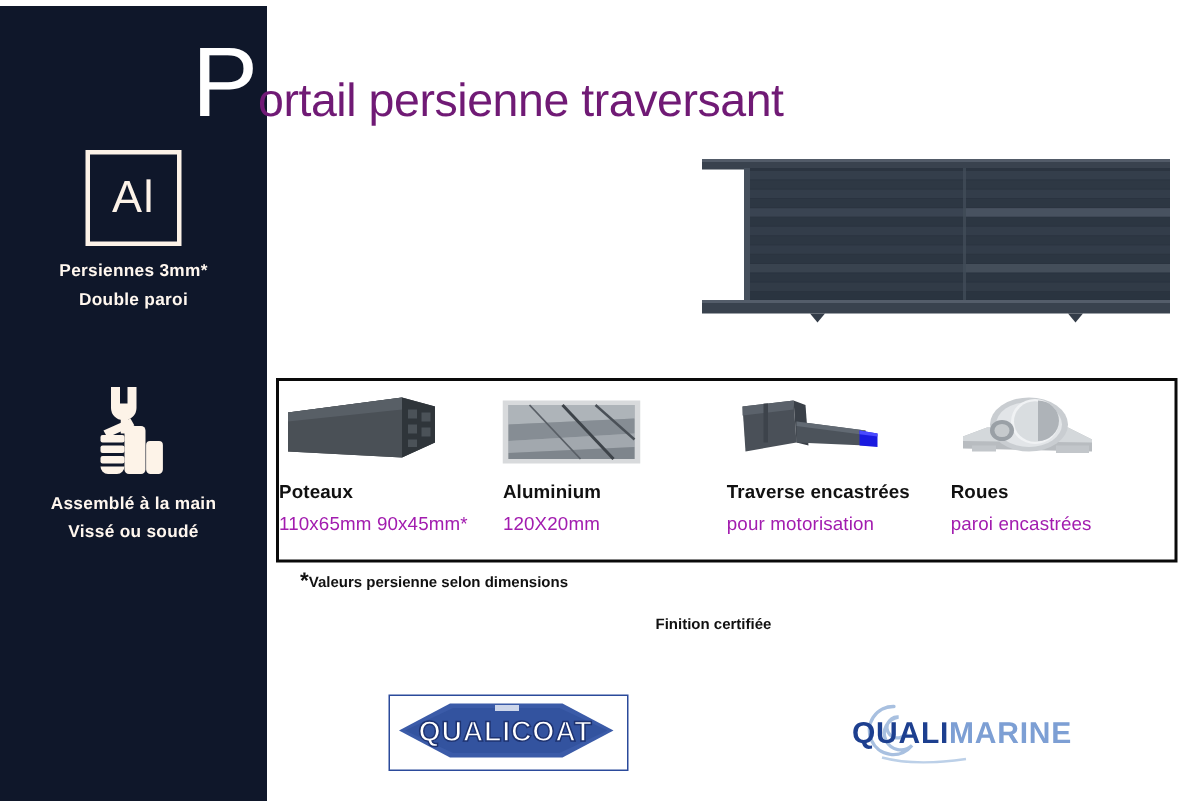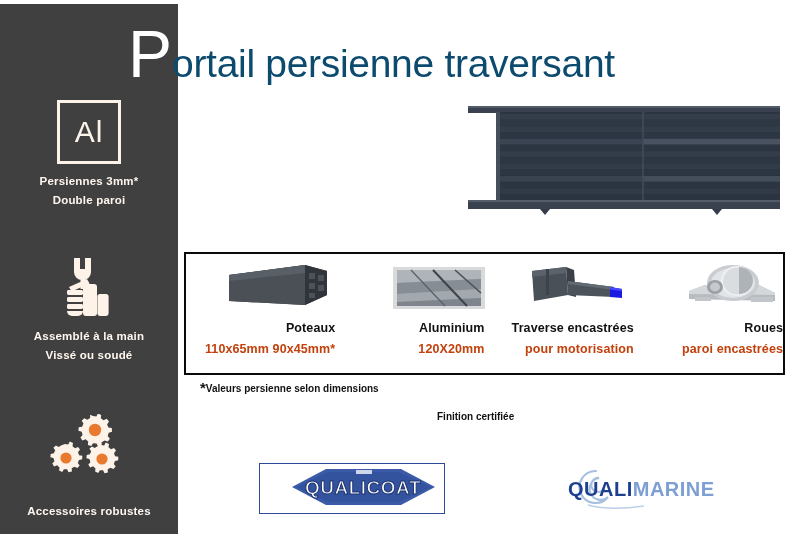--- a/index.html
+++ b/index.html
@@ -3,65 +3,65 @@
 <meta charset="utf-8">
 <style>
   html,body{margin:0;padding:0;background:#ffffff;}
   body{width:800px;height:534px;position:relative;overflow:hidden;
        font-family:"Liberation Sans", sans-serif;}
 
   #root{position:absolute;inset:0;background:#ffffff;}
 
   
   .sidebar{position:absolute;left:0;top:4px;width:178px;height:530px;
-           background:#404040;overflow:hidden;}
+           background:#0f172a;overflow:hidden;}
   .side-block{position:absolute;left:0;width:178px;text-align:center;color:#FFF7EF;}
   .side-block .lbl{font-size:11.5px;letter-spacing:.2px;line-height:19px;
                    font-weight:600;text-shadow:0 0 1px rgba(0,0,0,.06);}
 
   .alu-box{width:58px;height:58px;border:3px solid #FDF3E8;margin:0 auto 8px auto;
            display:flex;align-items:center;justify-content:center;}
   .alu-box span{font-size:30px;font-weight:400;color:#FDF3E8;line-height:1;
                 letter-spacing:1px;font-family:"Liberation Sans",sans-serif;}
 
   .icon-wrap{width:178px;display:flex;justify-content:center;margin-bottom:9px;}
 
   
   .title{position:absolute;left:128px;top:24px;white-space:nowrap;}
   .title .cap{font-size:66px;line-height:60px;color:#FFFFFF;font-weight:400;
               vertical-align:baseline;font-family:"Liberation Sans",sans-serif;}
-  .title .rest{font-size:39px;color:#0c4a6e;font-weight:400;letter-spacing:-.3px;
+  .title .rest{font-size:31px;color:#701a75;font-weight:400;letter-spacing:-.3px;
                font-family:"Liberation Sans",sans-serif;}
   .title-row{display:flex;align-items:baseline;}
 
   
   .gate{position:absolute;left:466px;top:100px;width:318px;height:122px;}
 
   
   .compbox{position:absolute;left:184px;top:252px;width:601px;height:123px;
            border:2.5px solid #0a0a0a;background:#ffffff;box-sizing:border-box;}
   .comp-grid{position:absolute;inset:0;display:flex;}
   .comp{flex:1;position:relative;display:flex;flex-direction:column;
-        align-items:flex-end;}
+        align-items:flex-start;}
   .comp .pic{height:60px;display:flex;align-items:center;justify-content:center;
              margin-top:4px;}
   .comp .t1{font-size:12.5px;font-weight:600;color:#111;margin-top:3px;letter-spacing:.1px;}
-  .comp .t2{font-size:12.5px;font-weight:700;color:#c2410c;margin-top:7px;letter-spacing:.1px;
+  .comp .t2{font-size:12.5px;font-weight:400;color:#a21caf;margin-top:7px;letter-spacing:.1px;
             white-space:nowrap;}
 
   
   .footnote{position:absolute;left:200px;top:379px;font-size:10px;color:#111;
             font-weight:600;}
   .footnote .star{font-size:15px;font-weight:700;vertical-align:-1px;}
   .certified{position:absolute;left:437px;top:411px;font-size:10px;
              font-weight:700;color:#111;}
 
   
   .qualicoat{position:absolute;left:259px;top:463px;width:158px;height:49px;
-             border:1.6px solid #2b4a9b;background:#ffffff;padding-left:26px;}
+             border:1.6px solid #2b4a9b;background:#ffffff;}
   .qualimarine{position:absolute;left:558px;top:465px;width:170px;height:48px;}
   .qm-text{position:absolute;left:10px;top:13px;font-size:20px;font-weight:700;
            letter-spacing:.5px;}
   .qm-a{color:#1d3f8f;}
   .qm-b{color:#7d9fd4;}
 </style>
 </head>
 <body>
 
 <div id="root">
@@ -95,38 +95,20 @@
             <path d="M29 28 h8 a3 3 0 0 1 3 3 v26 a3 3 0 0 1 -3 3 h-8 a3 3 0 0 1 -3 -3 V31 a3 3 0 0 1 3 -3 Z"></path>
 
             <path d="M43 38 h6 a2.6 2.6 0 0 1 2.6 2.6 V57 a3 3 0 0 1 -3 3 h-5.2 a3 3 0 0 1 -3 -3 V40.6 A2.6 2.6 0 0 1 43 38 Z"></path>
           </g>
         </svg>
       </div>
       <div class="lbl">Assemblé à la main</div>
       <div class="lbl">Vissé ou soudé</div>
     </div>
 
-    <div class="side-block" style="top:410px;">
-      <div class="icon-wrap" style="margin-bottom:22px;">
-        <svg width="80" height="66" viewBox="0 0 80 66">
-          <g fill="#FDF3E8">
-
-            <path d="M44 2 l3.4 .6 l1.4 -3.1 l0 0 l3.4 1.4 l-.4 3.4 l2.8 2 l3.1 -1.5 l2.3 2.7 l-1.9 2.9 l1.3 3.2 l3.4 .5 l.2 3.6 l-3.3 1 l-1 3.3 l2.2 2.7 l-2.1 2.9 l-3.2 -1.2 l-2.9 1.8 l-.1 3.4 l-3.5 .8 l-1.6 -3 l-3.4 -.1 l-1.9 2.8 l-3.3 -1.2 l.3 -3.4 l-2.6 -2.2 l-3.2 1.2 l-2 -2.9 l2.2 -2.6 l-.9 -3.3 l-3.3 -.9 l.3 -3.5 l3.4 -.6 l1.4 -3.1 l-1.8 -2.9 l2.5 -2.5 l3 1.6 l3 -1.7 l-.2 -3.4 Z"></path>
-            <circle cx="46" cy="16" r="6.2" fill="#E8792E"></circle>
-
-            <path d="M16 30 l3.2 .4 l1.6 -2.8 l3.2 1.4 l-.5 3.2 l2.5 2 l3 -1.3 l2 2.7 l-2 2.6 l1.1 3 l3.2 .6 l-.1 3.4 l-3.2 .8 l-1.2 3 l1.9 2.6 l-2.3 2.5 l-3 -1.4 l-2.7 1.6 l.2 3.2 l-3.4 .7 l-1.4 -2.9 l-3.2 -.1 l-1.7 2.7 l-3.1 -1.3 l.4 -3.2 l-2.4 -2.1 l-3 1.2 l-1.8 -2.9 l2.1 -2.4 l-.9 -3.1 l-3.1 -.9 l.3 -3.3 l3.2 -.6 l1.3 -3 l-1.8 -2.6 l2.5 -2.3 l2.8 1.5 l2.8 -1.6 Z"></path>
-            <circle cx="17" cy="44" r="5.6" fill="#E8792E"></circle>
-
-            <path d="M52 31 l3.2 .4 l1.6 -2.8 l3.2 1.4 l-.5 3.2 l2.5 2 l3 -1.3 l2 2.7 l-2 2.6 l1.1 3 l3.2 .6 l-.1 3.4 l-3.2 .8 l-1.2 3 l1.9 2.6 l-2.3 2.5 l-3 -1.4 l-2.7 1.6 l.2 3.2 l-3.4 .7 l-1.4 -2.9 l-3.2 -.1 l-1.7 2.7 l-3.1 -1.3 l.4 -3.2 l-2.4 -2.1 l-3 1.2 l-1.8 -2.9 l2.1 -2.4 l-.9 -3.1 l-3.1 -.9 l.3 -3.3 l3.2 -.6 l1.3 -3 l-1.8 -2.6 l2.5 -2.3 l2.8 1.5 l2.8 -1.6 Z"></path>
-            <circle cx="53" cy="45" r="5.6" fill="#E8792E"></circle>
-          </g>
-        </svg>
-      </div>
-      <div class="lbl">Accessoires robustes</div>
-    </div>
   </div>
 
   <div class="title">
     <div class="title-row">
       <span class="cap">P</span>
       <span class="rest">ortail persienne traversant</span>
     </div>
   </div>
 
   <div class="gate">

